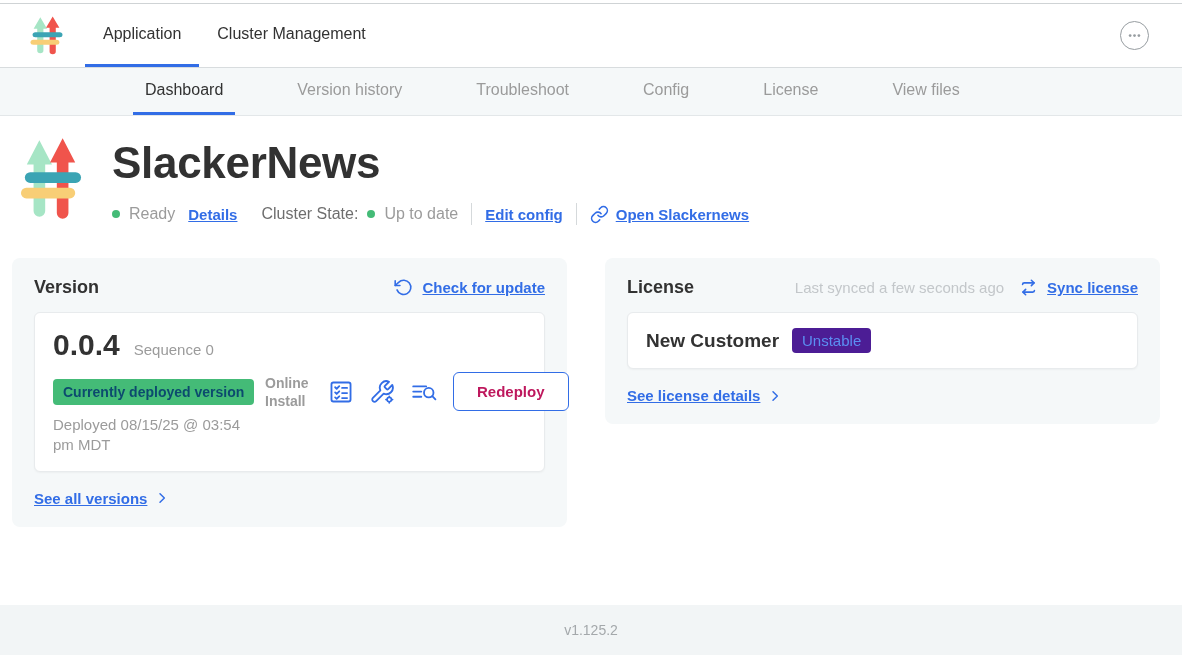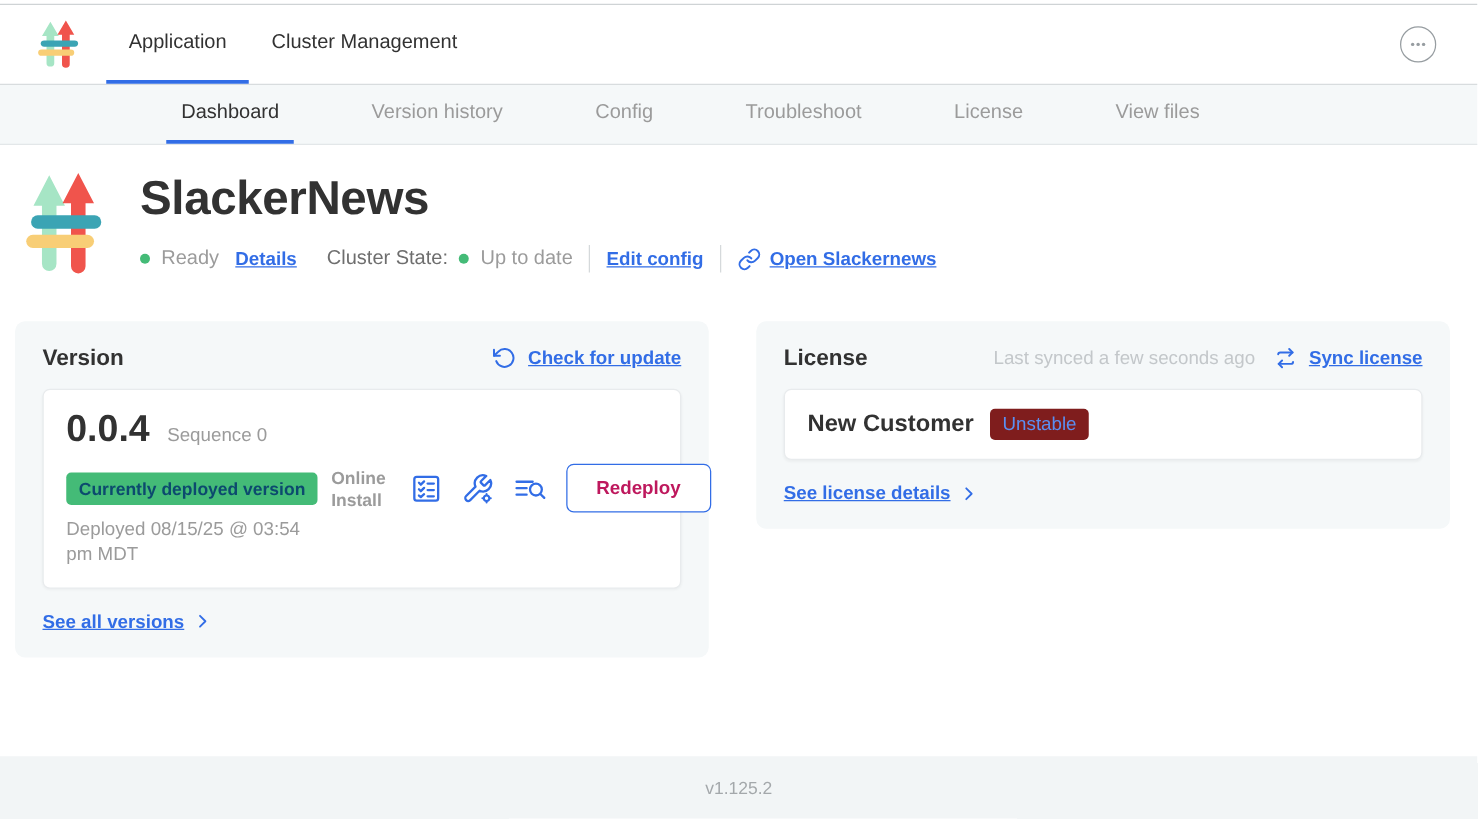--- a/index.html
+++ b/index.html
@@ -49,21 +49,21 @@
     display: flex; align-items: center; padding: 0 12px;
     font-size: 16px; color: #9b9b9b; cursor: pointer;
     border-bottom: 3px solid transparent;
   }
   .subnav-item.active { color: #323232; font-weight: 500; border-bottom-color: #326de6; }
 
   
   .app-header { display: flex; gap: 30px; padding: 20px 0 0 20px; }
   .app-logo { flex: none; }
   .app-head-text { padding-top: 2px; }
-  .app-title { font-size: 38px; font-weight: 700; letter-spacing: -0.3px; color: #323232; }
+  .app-title { font-size: 44px; font-weight: 700; letter-spacing: -0.3px; color: #323232; }
   .status-row { display: flex; align-items: center; gap: 13px; margin-top: 15px; font-size: 16px; }
   .status-group { display: flex; align-items: center; gap: 9px; }
   .dot { width: 8px; height: 8px; border-radius: 50%; background: #44bb77; flex: none; }
   .gray-text { color: #9b9b9b; }
   .label-text { color: #6e6e6e; }
   .blue-link { color: #326de6; font-weight: 600; text-decoration: underline; font-size: 15px; }
   .status-row .blue-link { font-size: 15px; }
   .v-divider { width: 1px; height: 22px; background: #d5d9db; }
 
   
@@ -95,21 +95,21 @@
   .redeploy-btn {
     background: #fff; border: 1px solid #326de6; color: #be185d;
     border-radius: 6px; padding: 10px 23px; font-size: 15px; font-weight: 700;
     font-family: inherit; cursor: pointer;
   }
   .card-footer-link { margin-top: 18px; display: flex; align-items: center; gap: 7px; }
 
   .cust-row { display: flex; align-items: center; gap: 13px; }
   .cust-name { font-size: 19px; font-weight: 700; color: #323232; }
   .channel-badge {
-    background: #7f1d1d; color: #5b8ff2; font-size: 15px;
+    background: #4c1d95; color: #5b8ff2; font-size: 15px;
     padding: 4px 10px; border-radius: 4px;
   }
   .lic-row { display: flex; align-items: center; gap: 15px; margin-top: 15px; }
   .dev-badge {
     background: #e4e7e9; border-radius: 3px; padding: 3px 8px 3px 5px;
     display: flex; align-items: center; gap: 3px;
     font-size: 14px; font-weight: 700; color: #323232;
   }
   .expire-text { color: #9b9b9b; font-size: 15px; }
 
@@ -156,24 +156,24 @@
 </header>
 
 <nav class="subnav">
   <div class="subnav-item active">
     <span>Dashboard</span>
   </div>
   <div class="subnav-item">
     <span>Version history</span>
   </div>
   <div class="subnav-item">
+    <span>Troubleshoot</span>
+  </div>
+  <div class="subnav-item">
     <span>Config</span>
-  </div>
-  <div class="subnav-item">
-    <span>Troubleshoot</span>
   </div>
   <div class="subnav-item">
     <span>License</span>
   </div>
   <div class="subnav-item">
     <span>View files</span>
   </div>
 </nav>
 
 <main>

